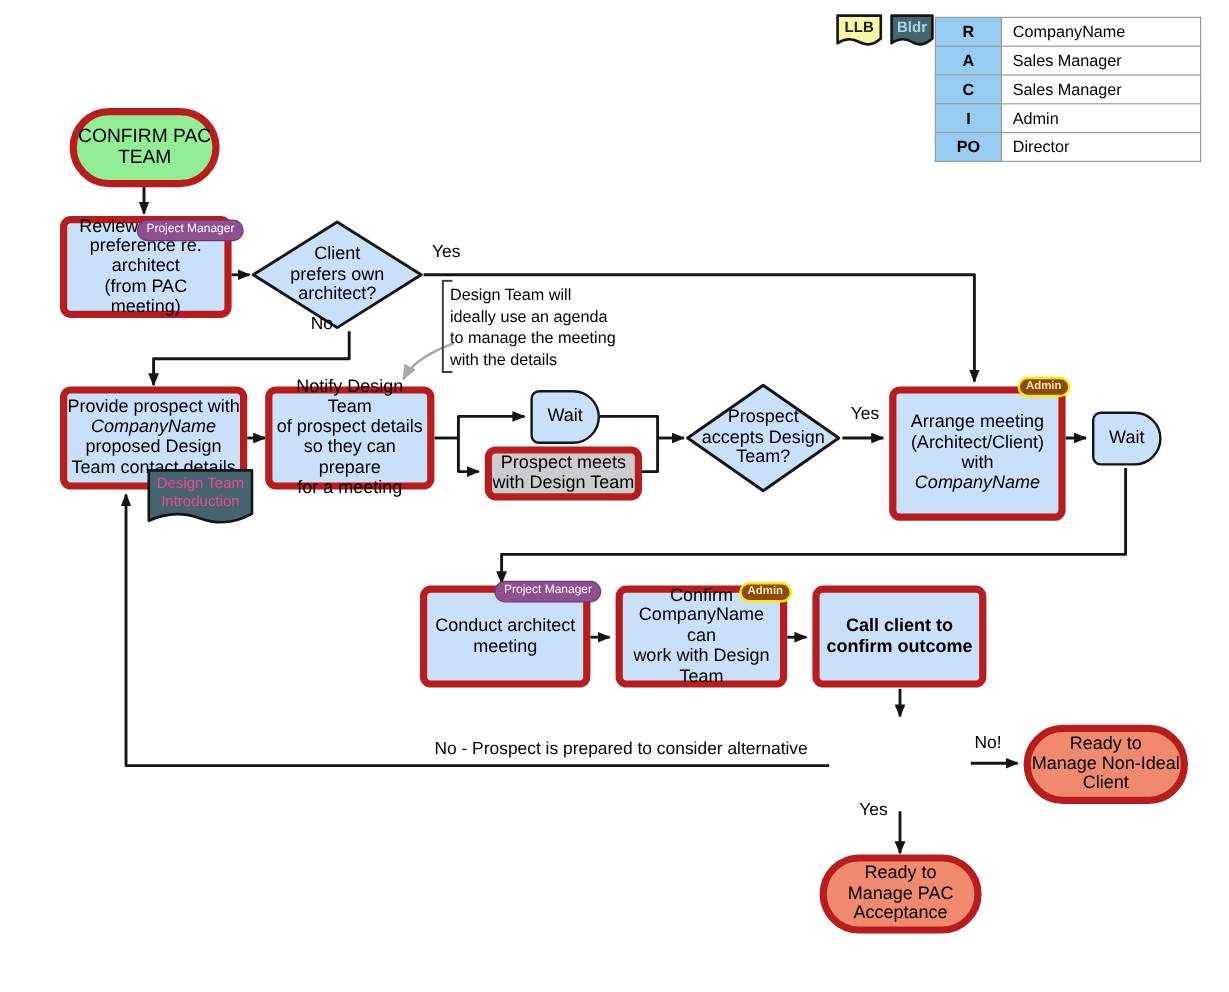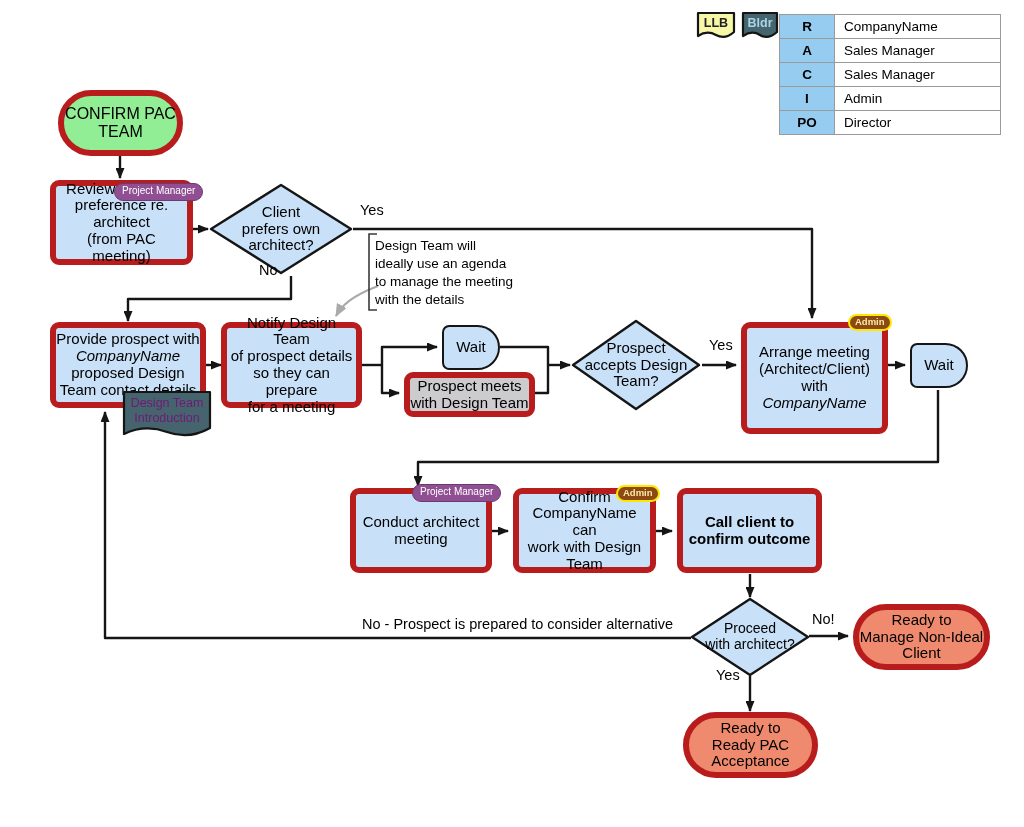--- a/index.html
+++ b/index.html
@@ -192,21 +192,21 @@
       <div class="ital">CompanyName</div>
       <div>proposed Design</div>
       <div>Team contact details</div>
     </div>
   </div>
 
   <div class="ribbon" style="left:122px;top:390px;width:90px;height:50px;">
     <svg width="90" height="50" viewBox="0 0 90 50" xmlns="http://www.w3.org/2000/svg">
       <path d="M2,2 H88 V38 Q67,50 45,42 Q23,34 2,44 Z" fill="#45646e" stroke="#151515" stroke-width="2.2" stroke-linejoin="round"></path>
     </svg>
-    <div class="rb-txt" style="font-size:12.5px;color:#701a75;margin-bottom:9px;text-align:center;">
+    <div class="rb-txt" style="font-size:12.5px;color:#ec4899;margin-bottom:9px;text-align:center;">
       <div>Design Team</div>
       <div>Introduction</div>
     </div>
   </div>
 
   <div class="node proc" style="left:221px;top:322px;width:141px;height:86px;font-size:15px;">
     <div>
       <div>Notify Design Team</div>
       <div>of prospect details</div>
       <div>so they can prepare</div>
@@ -277,44 +277,33 @@
     <span>Admin</span>
   </div>
 
   <div class="node proc" style="left:677px;top:488px;width:145px;height:85px;font-size:15px;font-weight:bold;">
     <div>
       <div>Call client to</div>
       <div>confirm outcome</div>
     </div>
   </div>
 
-  <div class="diamond-wrap" style="left:690px;top:597px;width:120px;height:80px;">
-    <svg width="120" height="80" viewBox="0 0 120 80" xmlns="http://www.w3.org/2000/svg">
-      <path d="M60,2 L118,40 L60,78 L2,40 Z" fill="#c8e0f8" stroke="#151515" stroke-width="2.4" stroke-linejoin="round"></path>
-    </svg>
-    <div class="diamond-lbl" style="font-size:14px;">
-      <div>
-        <div>Proceed</div>
-        <div>with architect?</div>
-      </div>
-    </div>
-  </div>
   <div class="edge-lbl" style="left:812px;top:611px;">No!</div>
   <div class="edge-lbl" style="left:716px;top:667px;">Yes</div>
   <div class="edge-lbl" style="left:362px;top:616px;">No - Prospect is prepared to consider alternative</div>
 
   <div class="node term-red" style="left:853px;top:604px;width:137px;height:66px;font-size:15px;">
     <div>
       <div>Ready to</div>
       <div>Manage Non-Ideal</div>
       <div>Client</div>
     </div>
   </div>
 
   <div class="node term-red" style="left:683px;top:712px;width:135px;height:66px;font-size:15px;">
     <div>
       <div>Ready to</div>
-      <div>Ready PAC</div>
+      <div>Manage PAC</div>
       <div>Acceptance</div>
     </div>
   </div>
 
 </div>
 
 </body></html>

